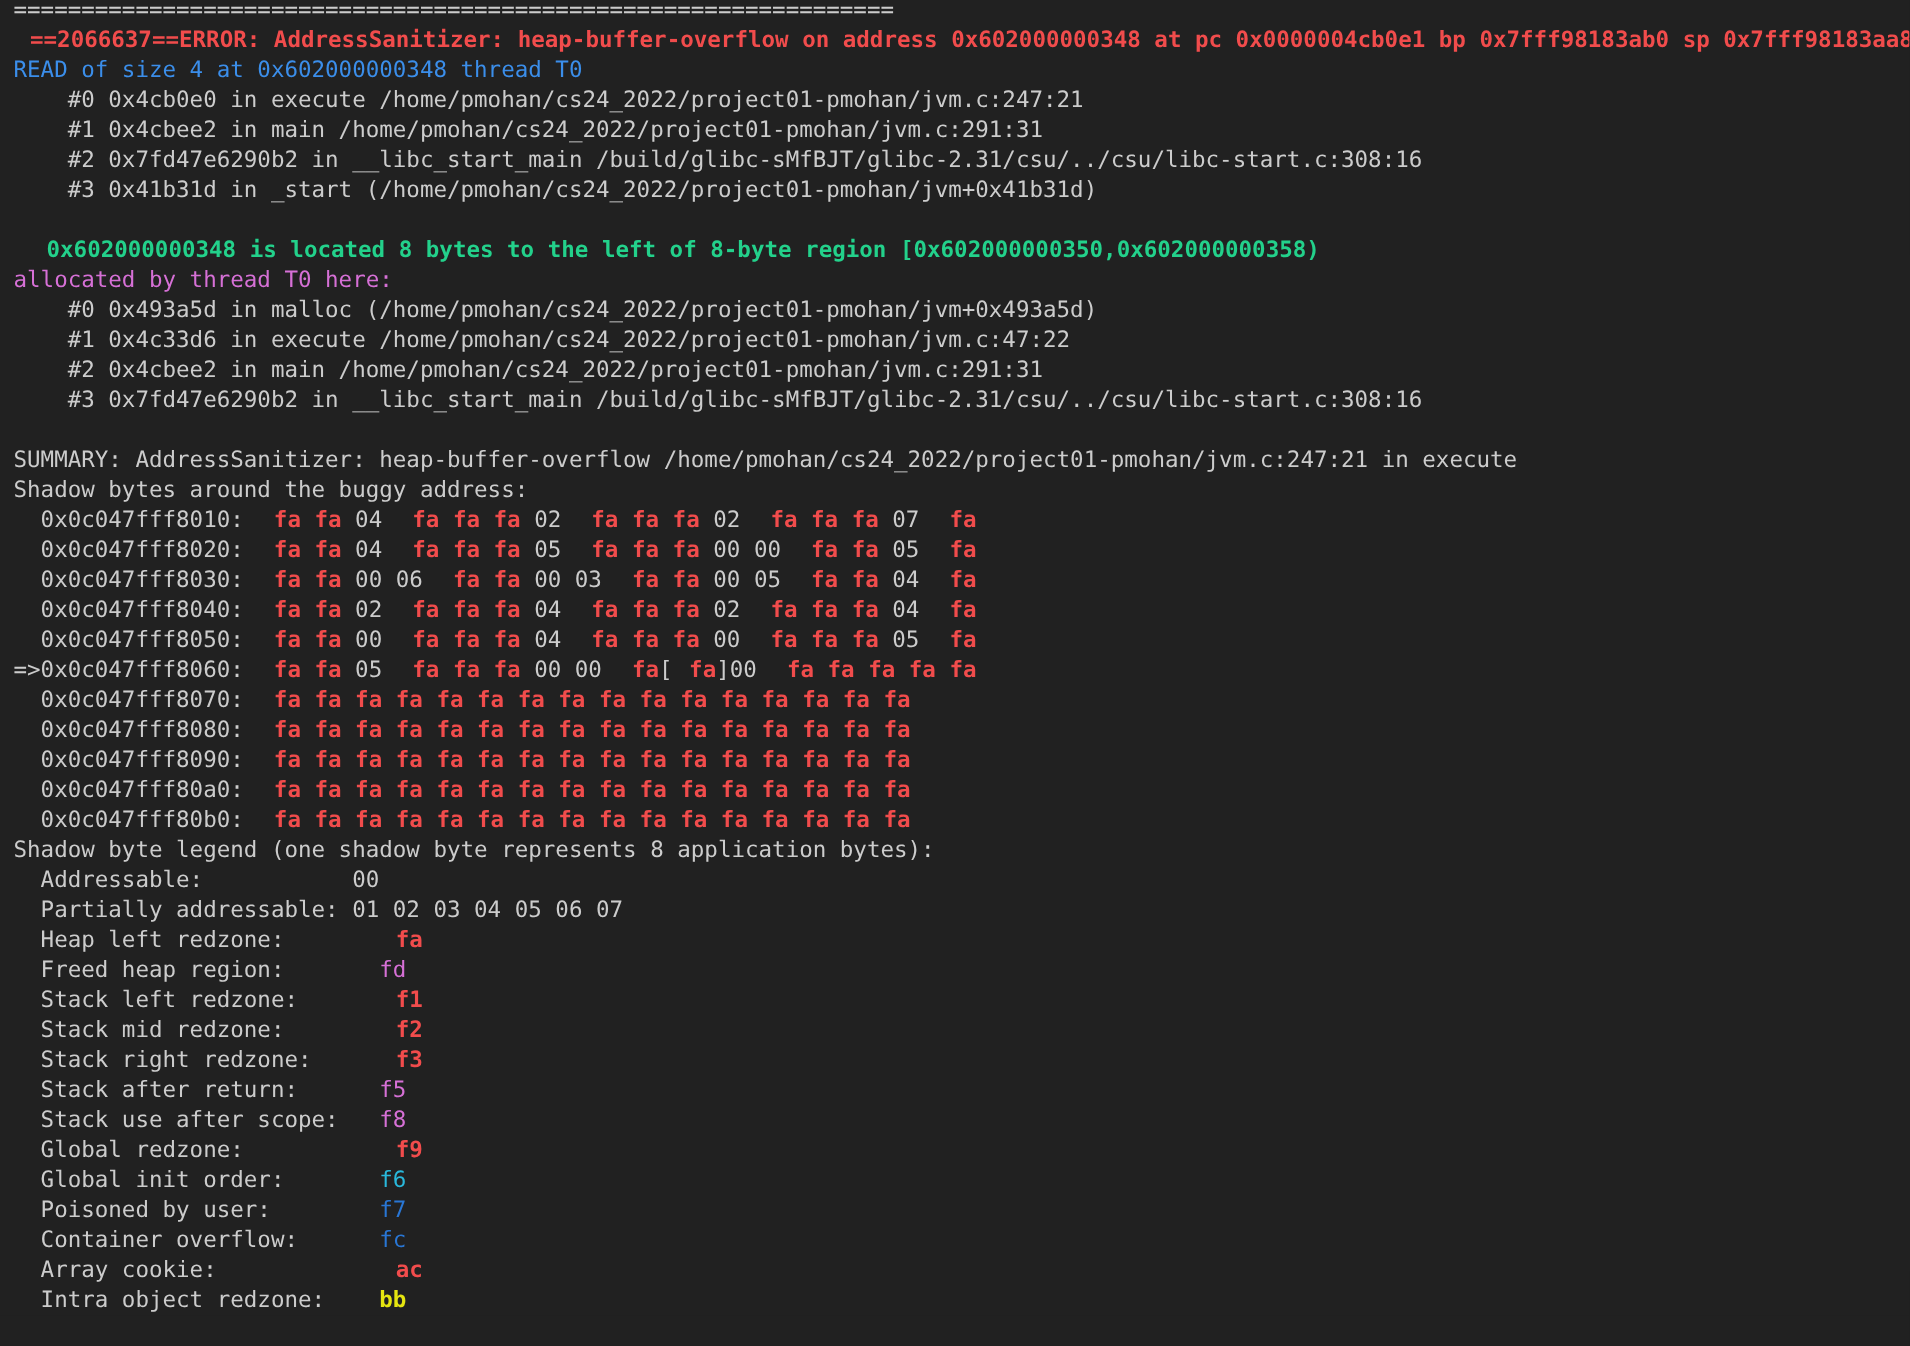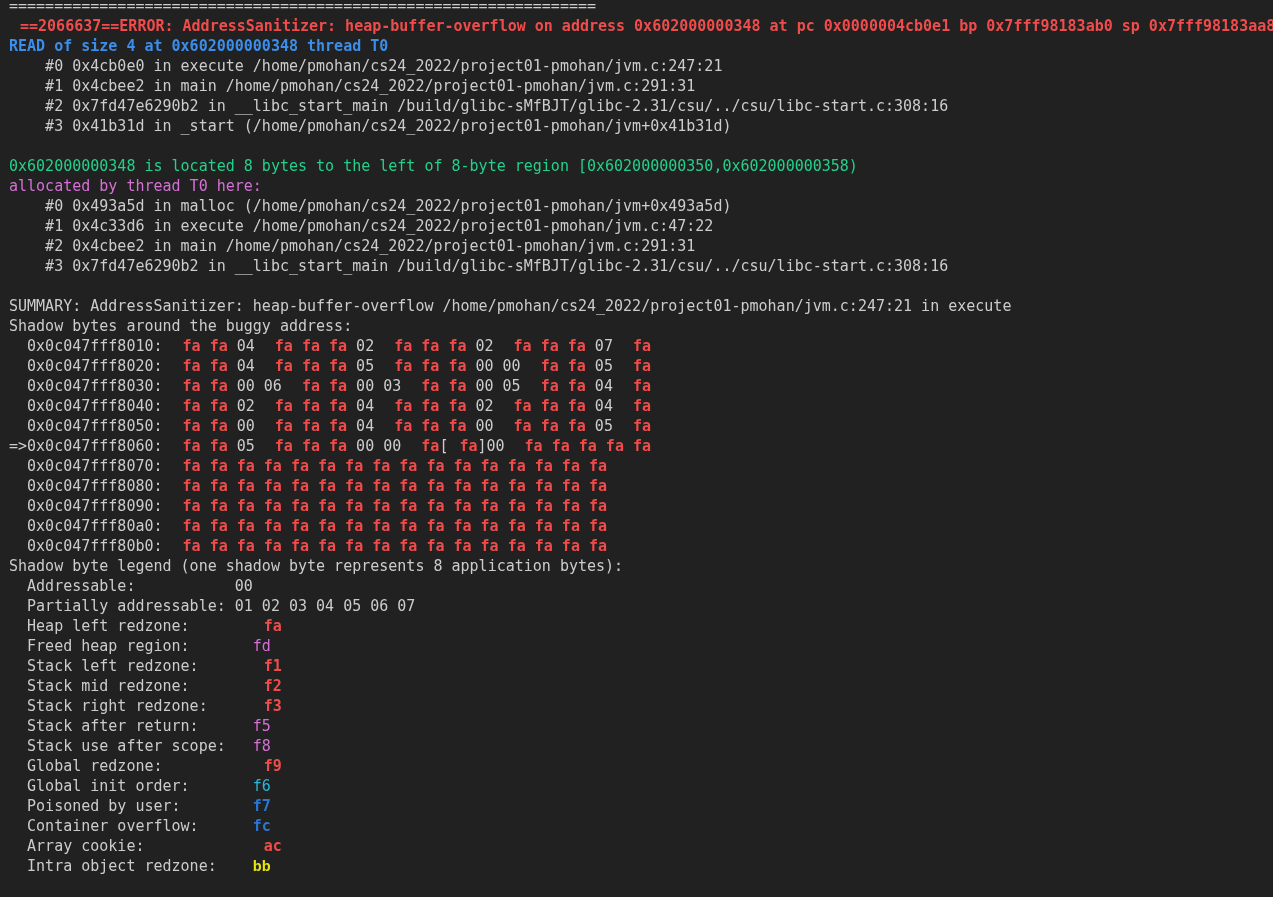--- a/index.html
+++ b/index.html
@@ -29,23 +29,23 @@
     line-height: 20px;
     white-space: pre;
     color: var(--fg);
     padding-left: 9px;
     padding-top: 16px;
     margin-top: -20px; 
   }
   .line { height: 20px; }
   .seg.fg      { color: var(--fg);      font-weight: 400; }
   .seg.red     { color: var(--red);     font-weight: 700; margin-left: 11px; }
-  .seg.blue    { color: var(--blue);    font-weight: 700; }
-  .seg.blue2   { color: var(--blue2);   font-weight: 700; }
-  .seg.green   { color: var(--green);   font-weight: 400; }
+  .seg.blue    { color: var(--blue);    font-weight: 400; }
+  .seg.blue2   { color: var(--blue2);   font-weight: 400; }
+  .seg.green   { color: var(--green);   font-weight: 700; margin-left: 22px; }
   .seg.magenta { color: var(--magenta); font-weight: 400; }
   .seg.cyan    { color: var(--cyan);    font-weight: 400; }
-  .seg.yellow  { color: var(--yellow);  font-weight: 700; font-family: Liberation Mono, monospace; }
+  .seg.yellow  { color: var(--yellow);  font-weight: 700; }
 </style>
 </head>
 <body>
 
 <div class="terminal"><div class="line"><span class="seg fg">=================================================================</span></div><div class="line"><span class="seg red">==2066637==ERROR: AddressSanitizer: heap-buffer-overflow on address 0x602000000348 at pc 0x0000004cb0e1 bp 0x7fff98183ab0 sp 0x7fff98183aa8</span></div><div class="line"><span class="seg blue">READ of size 4 at 0x602000000348 thread T0</span></div><div class="line"><span class="seg fg">    #0 0x4cb0e0 in execute /home/pmohan/cs24_2022/project01-pmohan/jvm.c:247:21</span></div><div class="line"><span class="seg fg">    #1 0x4cbee2 in main /home/pmohan/cs24_2022/project01-pmohan/jvm.c:291:31</span></div><div class="line"><span class="seg fg">    #2 0x7fd47e6290b2 in __libc_start_main /build/glibc-sMfBJT/glibc-2.31/csu/../csu/libc-start.c:308:16</span></div><div class="line"><span class="seg fg">    #3 0x41b31d in _start (/home/pmohan/cs24_2022/project01-pmohan/jvm+0x41b31d)</span></div><div class="line">&nbsp;</div><div class="line"><span class="seg green">0x602000000348 is located 8 bytes to the left of 8-byte region [0x602000000350,0x602000000358)</span></div><div class="line"><span class="seg magenta">allocated by thread T0 here:</span></div><div class="line"><span class="seg fg">    #0 0x493a5d in malloc (/home/pmohan/cs24_2022/project01-pmohan/jvm+0x493a5d)</span></div><div class="line"><span class="seg fg">    #1 0x4c33d6 in execute /home/pmohan/cs24_2022/project01-pmohan/jvm.c:47:22</span></div><div class="line"><span class="seg fg">    #2 0x4cbee2 in main /home/pmohan/cs24_2022/project01-pmohan/jvm.c:291:31</span></div><div class="line"><span class="seg fg">    #3 0x7fd47e6290b2 in __libc_start_main /build/glibc-sMfBJT/glibc-2.31/csu/../csu/libc-start.c:308:16</span></div><div class="line">&nbsp;</div><div class="line"><span class="seg fg">SUMMARY: AddressSanitizer: heap-buffer-overflow /home/pmohan/cs24_2022/project01-pmohan/jvm.c:247:21 in execute</span></div><div class="line"><span class="seg fg">Shadow bytes around the buggy address:</span></div><div class="line"><span class="seg fg">  0x0c047fff8010:</span><span class="seg red"> fa fa</span><span class="seg fg"> 04</span><span class="seg red"> fa fa fa</span><span class="seg fg"> 02</span><span class="seg red"> fa fa fa</span><span class="seg fg"> 02</span><span class="seg red"> fa fa fa</span><span class="seg fg"> 07</span><span class="seg red"> fa</span></div><div class="line"><span class="seg fg">  0x0c047fff8020:</span><span class="seg red"> fa fa</span><span class="seg fg"> 04</span><span class="seg red"> fa fa fa</span><span class="seg fg"> 05</span><span class="seg red"> fa fa fa</span><span class="seg fg"> 00 00</span><span class="seg red"> fa fa</span><span class="seg fg"> 05</span><span class="seg red"> fa</span></div><div class="line"><span class="seg fg">  0x0c047fff8030:</span><span class="seg red"> fa fa</span><span class="seg fg"> 00 06</span><span class="seg red"> fa fa</span><span class="seg fg"> 00 03</span><span class="seg red"> fa fa</span><span class="seg fg"> 00 05</span><span class="seg red"> fa fa</span><span class="seg fg"> 04</span><span class="seg red"> fa</span></div><div class="line"><span class="seg fg">  0x0c047fff8040:</span><span class="seg red"> fa fa</span><span class="seg fg"> 02</span><span class="seg red"> fa fa fa</span><span class="seg fg"> 04</span><span class="seg red"> fa fa fa</span><span class="seg fg"> 02</span><span class="seg red"> fa fa fa</span><span class="seg fg"> 04</span><span class="seg red"> fa</span></div><div class="line"><span class="seg fg">  0x0c047fff8050:</span><span class="seg red"> fa fa</span><span class="seg fg"> 00</span><span class="seg red"> fa fa fa</span><span class="seg fg"> 04</span><span class="seg red"> fa fa fa</span><span class="seg fg"> 00</span><span class="seg red"> fa fa fa</span><span class="seg fg"> 05</span><span class="seg red"> fa</span></div><div class="line"><span class="seg fg">=&gt;0x0c047fff8060:</span><span class="seg red"> fa fa</span><span class="seg fg"> 05</span><span class="seg red"> fa fa fa</span><span class="seg fg"> 00 00</span><span class="seg red"> fa</span><span class="seg fg">[</span><span class="seg red">fa</span><span class="seg fg">]00</span><span class="seg red"> fa fa fa fa fa</span></div><div class="line"><span class="seg fg">  0x0c047fff8070:</span><span class="seg red"> fa fa fa fa fa fa fa fa fa fa fa fa fa fa fa fa</span></div><div class="line"><span class="seg fg">  0x0c047fff8080:</span><span class="seg red"> fa fa fa fa fa fa fa fa fa fa fa fa fa fa fa fa</span></div><div class="line"><span class="seg fg">  0x0c047fff8090:</span><span class="seg red"> fa fa fa fa fa fa fa fa fa fa fa fa fa fa fa fa</span></div><div class="line"><span class="seg fg">  0x0c047fff80a0:</span><span class="seg red"> fa fa fa fa fa fa fa fa fa fa fa fa fa fa fa fa</span></div><div class="line"><span class="seg fg">  0x0c047fff80b0:</span><span class="seg red"> fa fa fa fa fa fa fa fa fa fa fa fa fa fa fa fa</span></div><div class="line"><span class="seg fg">Shadow byte legend (one shadow byte represents 8 application bytes):</span></div><div class="line"><span class="seg fg">  Addressable:           00</span></div><div class="line"><span class="seg fg">  Partially addressable: 01 02 03 04 05 06 07</span></div><div class="line"><span class="seg fg">  Heap left redzone:       </span><span class="seg red">fa</span></div><div class="line"><span class="seg fg">  Freed heap region:       </span><span class="seg magenta">fd</span></div><div class="line"><span class="seg fg">  Stack left redzone:      </span><span class="seg red">f1</span></div><div class="line"><span class="seg fg">  Stack mid redzone:       </span><span class="seg red">f2</span></div><div class="line"><span class="seg fg">  Stack right redzone:     </span><span class="seg red">f3</span></div><div class="line"><span class="seg fg">  Stack after return:      </span><span class="seg magenta">f5</span></div><div class="line"><span class="seg fg">  Stack use after scope:   </span><span class="seg magenta">f8</span></div><div class="line"><span class="seg fg">  Global redzone:          </span><span class="seg red">f9</span></div><div class="line"><span class="seg fg">  Global init order:       </span><span class="seg cyan">f6</span></div><div class="line"><span class="seg fg">  Poisoned by user:        </span><span class="seg blue2">f7</span></div><div class="line"><span class="seg fg">  Container overflow:      </span><span class="seg blue2">fc</span></div><div class="line"><span class="seg fg">  Array cookie:            </span><span class="seg red">ac</span></div><div class="line"><span class="seg fg">  Intra object redzone:    </span><span class="seg yellow">bb</span></div><div class="line"></div></div>
 
 </body></html>

